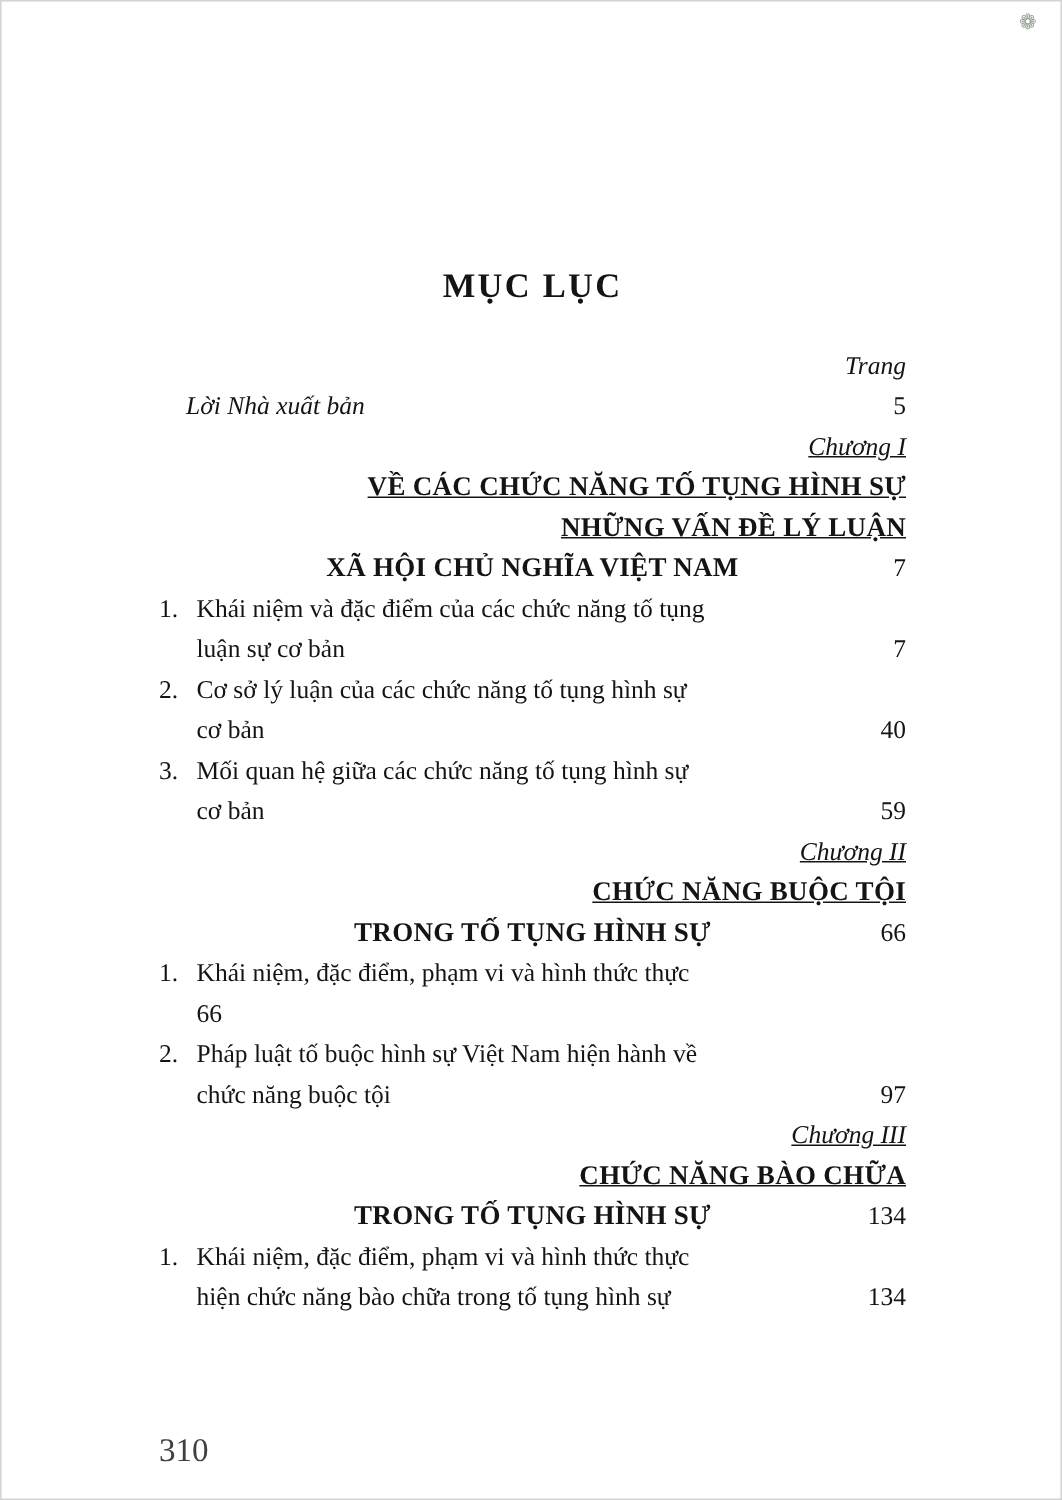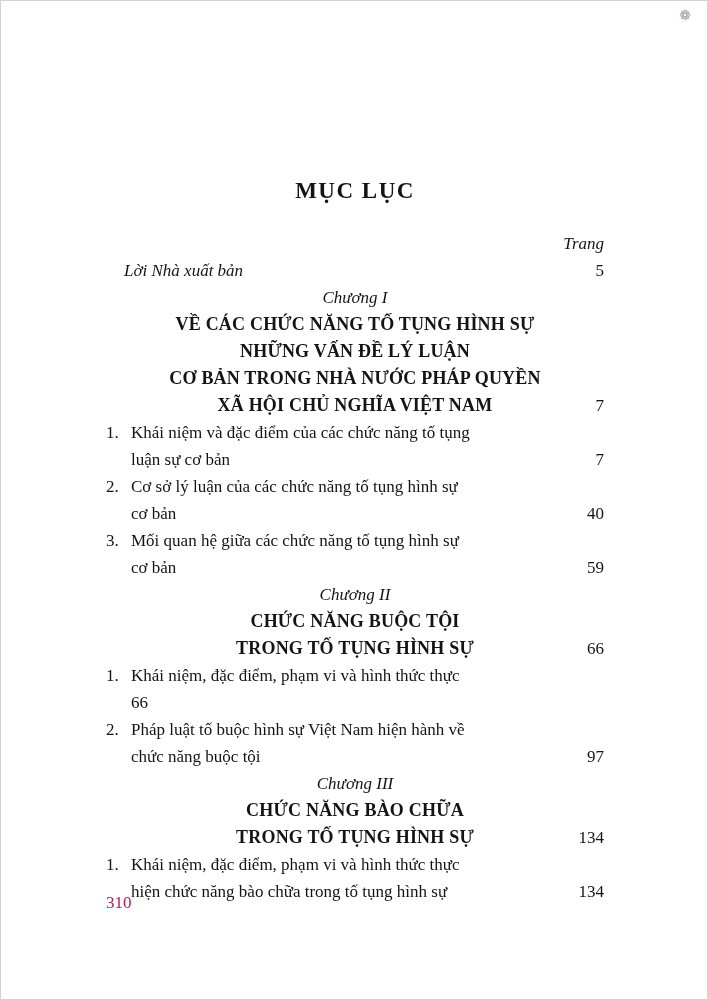--- a/index.html
+++ b/index.html
@@ -15,35 +15,35 @@
     font-size:14px; color:#93a093; line-height:1;
   }
   .content { position:absolute; left:105px; top:175px; width:498px; }
   .title {
     text-align:center; font-size:23px; font-weight:bold;
     letter-spacing:1.5px; line-height:30px; margin-bottom:24px;
   }
   .line { position:relative; line-height:27px; font-size:17px; }
   .heading { font-size:18px; font-weight:bold; letter-spacing:0.2px; }
   .italic { font-style:italic; }
-  .center { text-align:center; }
+  .center { text-align:right;text-decoration:underline; }
   .right { text-align:right; }
   .center-text { display:block; width:100%; text-align:center; }
   .pagenum-abs {
     position:absolute; right:0; top:0;
     font-weight:normal; font-style:normal; font-size:17px; line-height:27px;
   }
   .front-row { display:flex; justify-content:space-between; }
   .front-label { padding-left:18px; }
   .item-line1 { display:flex; }
   .item-num { flex:0 0 25px; width:25px; }
   .item-line2 { display:flex; justify-content:space-between; padding-left:25px; }
   .footer-page {
-    position:absolute; left:105px; top:888px;
-    font-size:17px; line-height:27px; color:#be185d;
+    position:absolute; left:105px; top:952px;
+    font-size:22px; line-height:27px; color:#404040;
   }
 </style>
 </head>
 <body>
 
 <div class="page">
 
   <div class="ornament">❁</div>
 
   <div class="content">
@@ -54,21 +54,20 @@
 
     <div class="line front-row">
       <span class="italic front-label">Lời Nhà xuất bản</span>
       <span>5</span>
     </div>
 
     <section>
       <div class="line center italic">Chương I</div>
       <div class="line center heading">VỀ CÁC CHỨC NĂNG TỐ TỤNG HÌNH SỰ</div>
       <div class="line center heading">NHỮNG VẤN ĐỀ LÝ LUẬN</div>
-      <div class="line center heading">CƠ BẢN TRONG NHÀ NƯỚC PHÁP QUYỀN</div>
       <div class="line">
         <span class="center-text heading">XÃ HỘI CHỦ NGHĨA VIỆT NAM</span>
         <span class="pagenum-abs">7</span>
       </div>
 
       <div>
         <div class="line item-line1">
           <span class="item-num">1.</span>
           <span>Khái niệm và đặc điểm của các chức năng tố tụng</span>
         </div>

